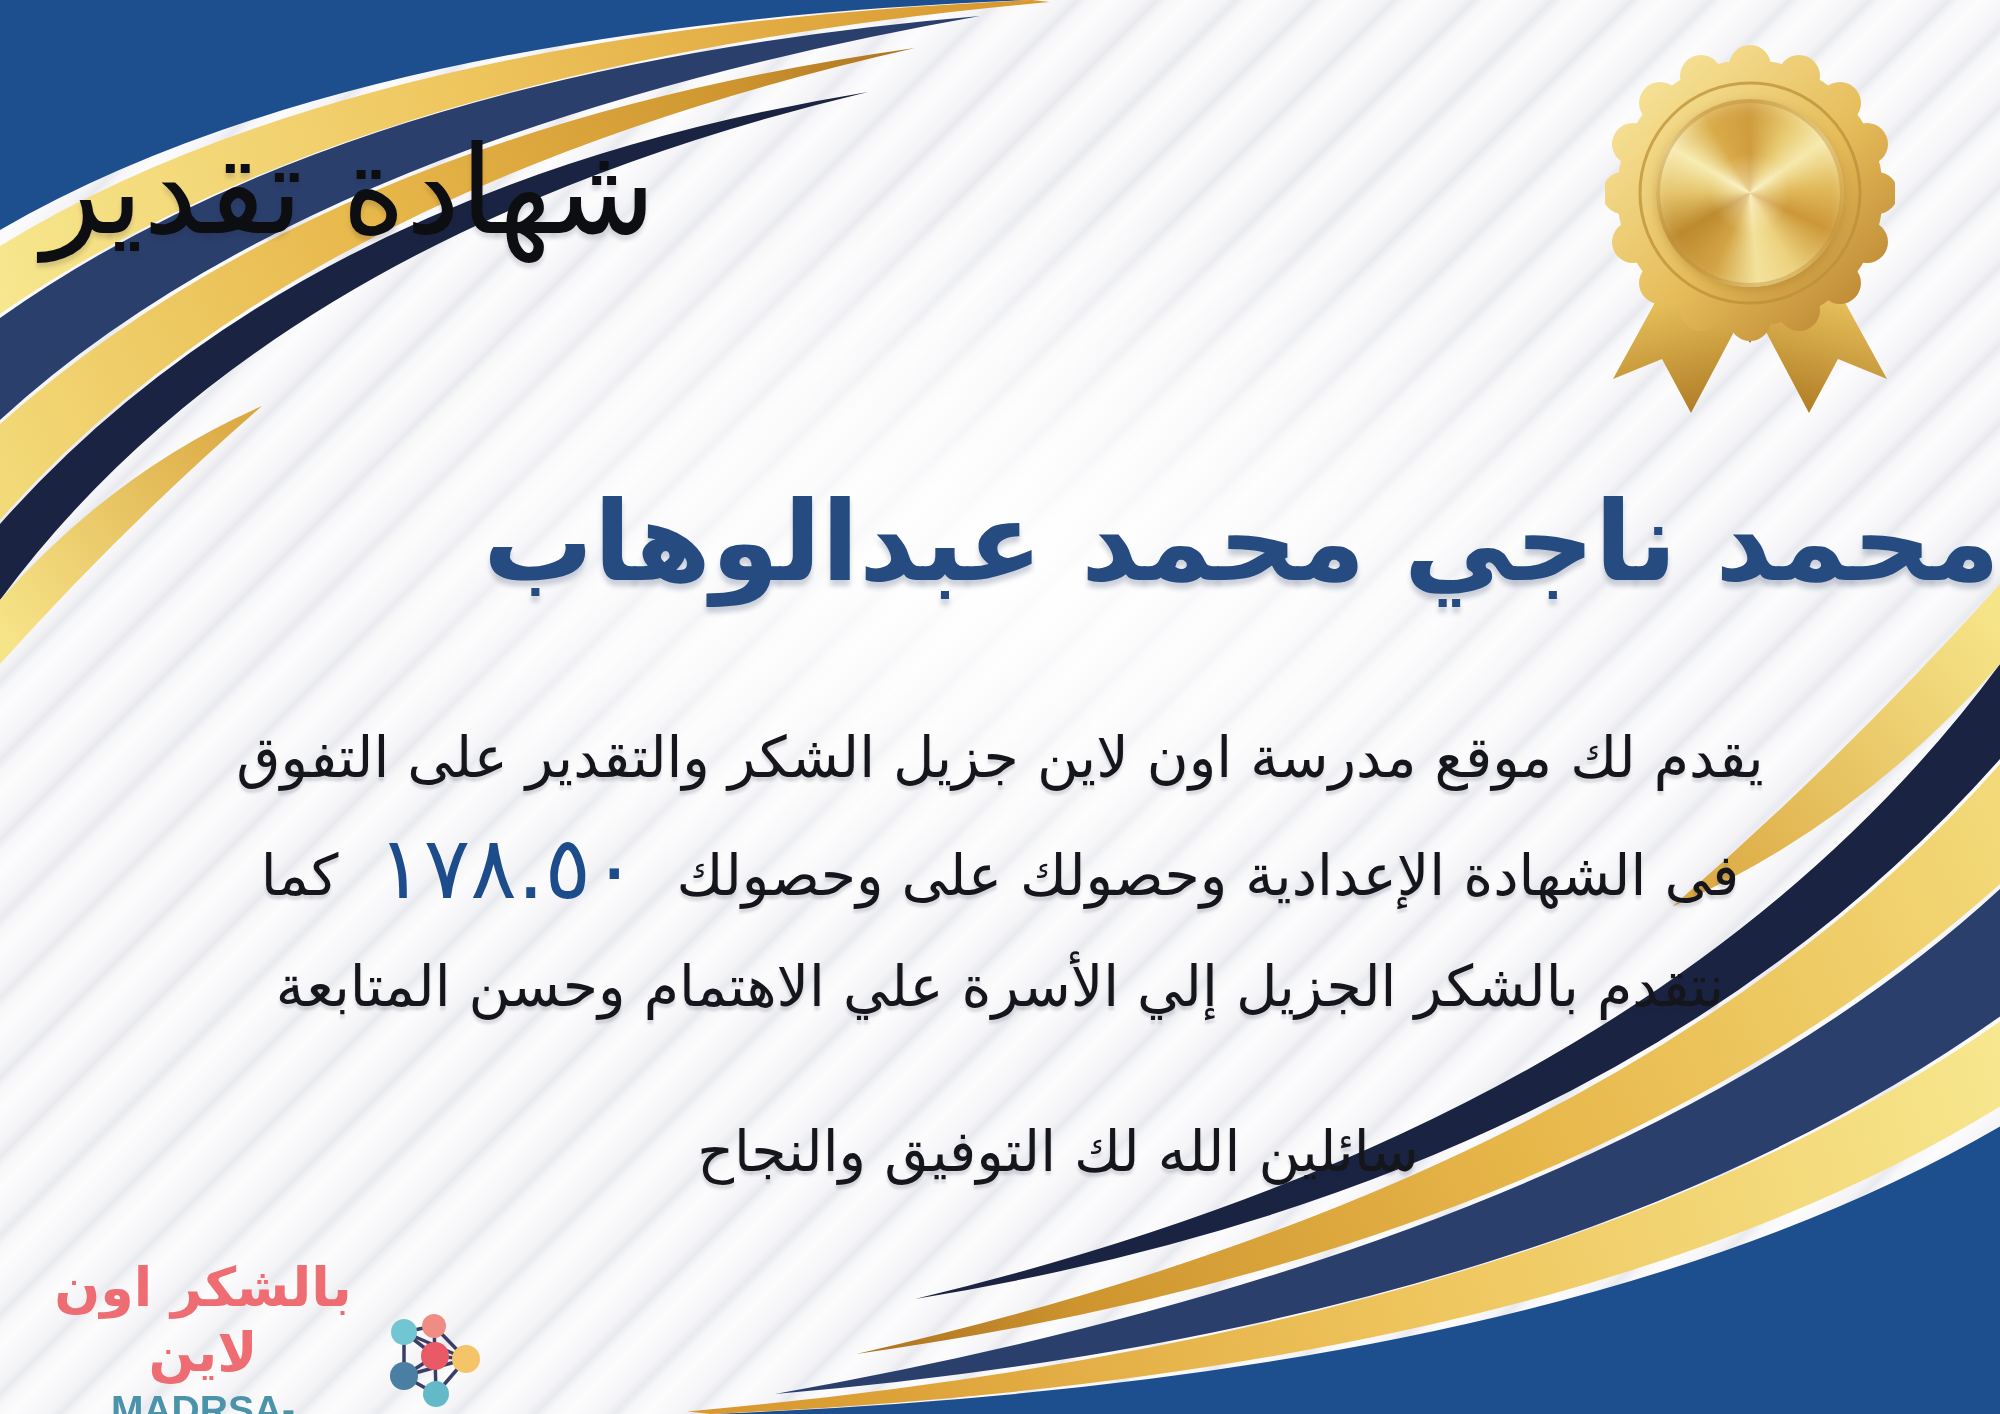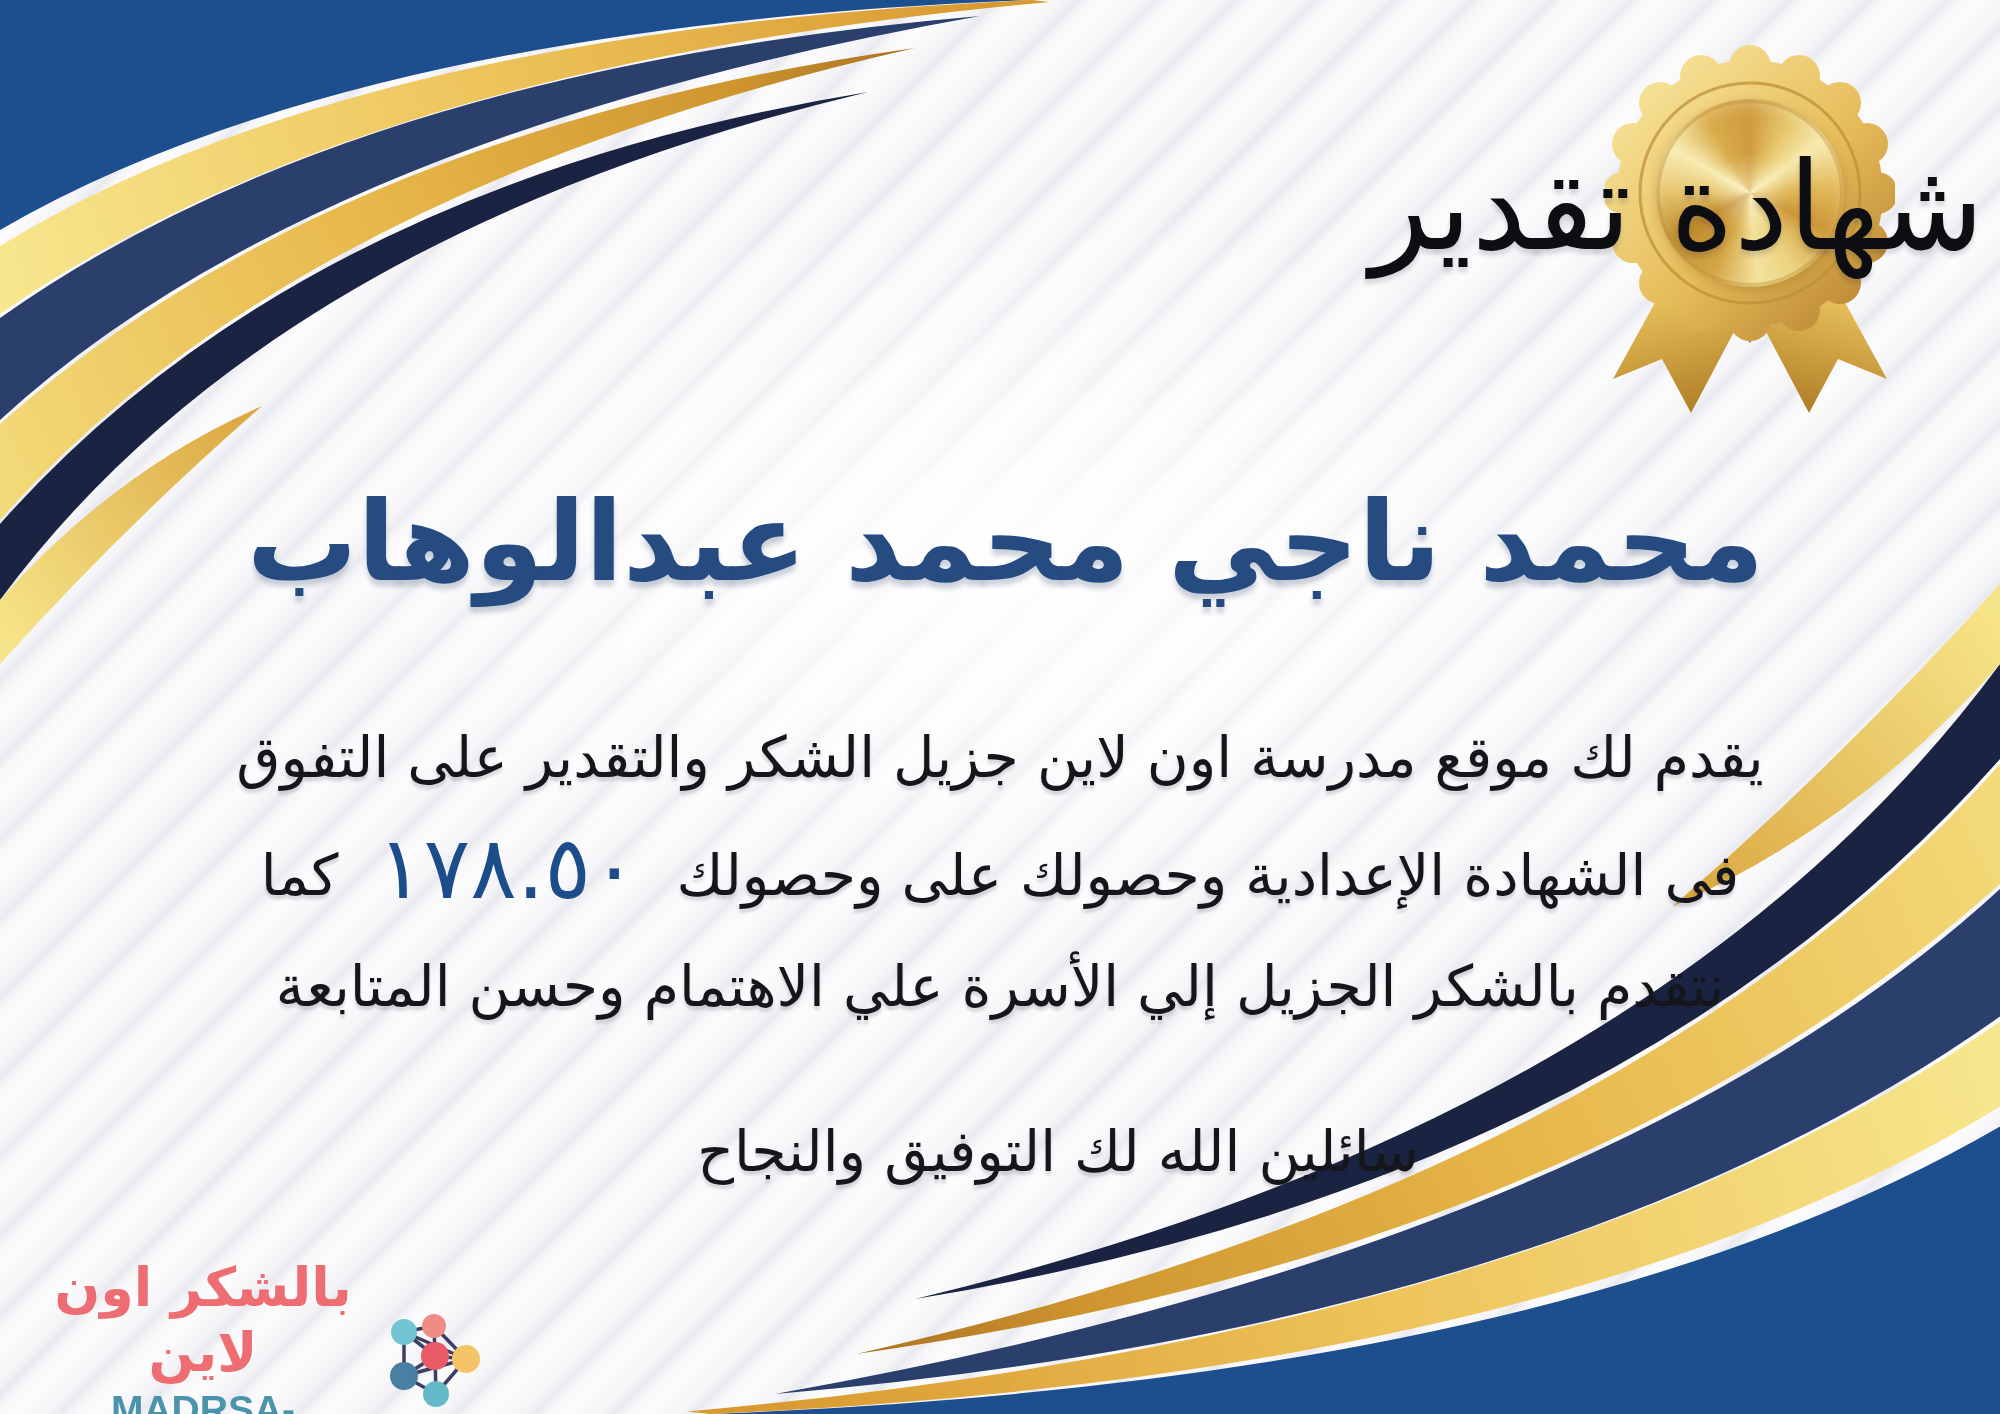--- a/index.html
+++ b/index.html
@@ -7,29 +7,29 @@
     position:relative; width:2000px; height:1414px; overflow:hidden;
     font-family:"DejaVu Sans", sans-serif;
     background:
       radial-gradient(ellipse 950px 520px at 50% 40%, rgba(255,255,255,.92), rgba(255,255,255,0) 72%),
       repeating-linear-gradient(135deg, #fcfcfd 0px, #f4f4f7 26px, #e9eaef 34px, #f7f7f9 42px, #fcfcfd 56px);
   }
   .decor{position:absolute; inset:0; width:2000px; height:1414px; display:block;}
 
   
   .title{
-    position:absolute; top:118px; left:0; right:0; margin:16px; padding-left:42px;
-    direction:rtl; text-align:right; font-weight:normal;
+    position:absolute; top:118px; left:0; right:0; margin:0; padding-left:42px;
+    direction:rtl; text-align:left; font-weight:normal;
     font-size:122px; line-height:1.2; color:var(--title-color,#0c0e12);
     text-shadow:0 5px 4px rgba(40,40,60,.16);
     white-space:nowrap;
   }
   .name{
     position:absolute; top:468px; left:11px; right:0;
-    direction:rtl; text-align:center; font-weight:bold;
+    direction:rtl; font-weight:bold;
     font-size:110px; line-height:1.35; color:var(--name-blue,#264b80);
     text-shadow:0 6px 5px rgba(30,50,90,.22);
     white-space:nowrap;
   }
   .body-text{
     position:absolute; top:702px; left:0; right:0;
     direction:rtl; text-align:center;
     font-size:57px; line-height:111px; color:var(--body-color,#14161c);
     text-shadow:0 4px 3px rgba(40,40,60,.16);
   }

